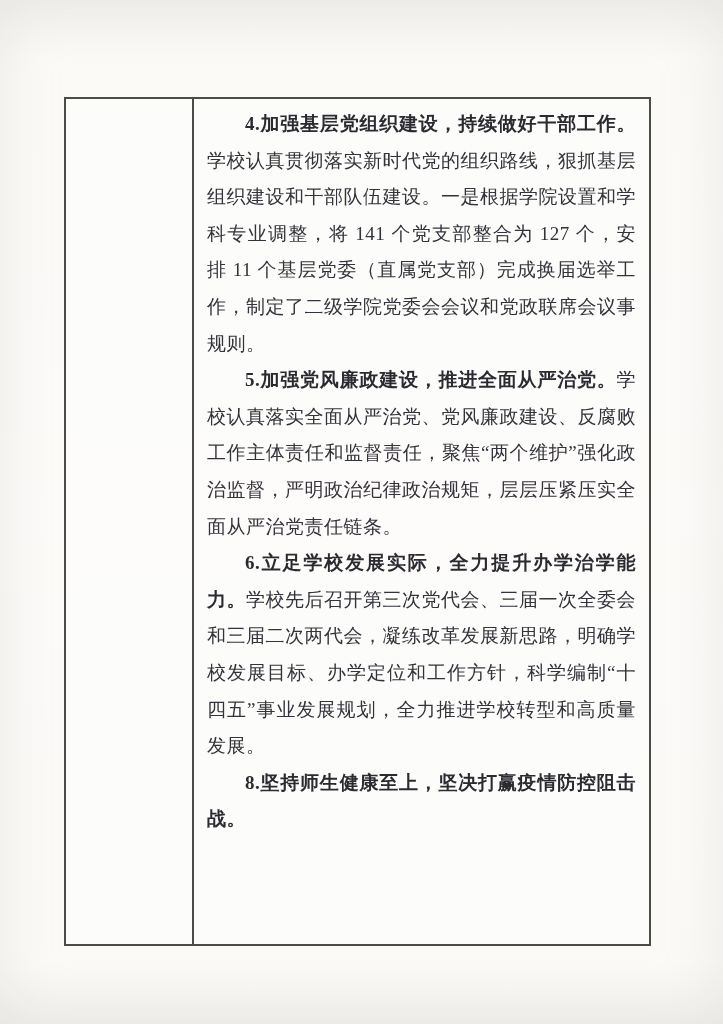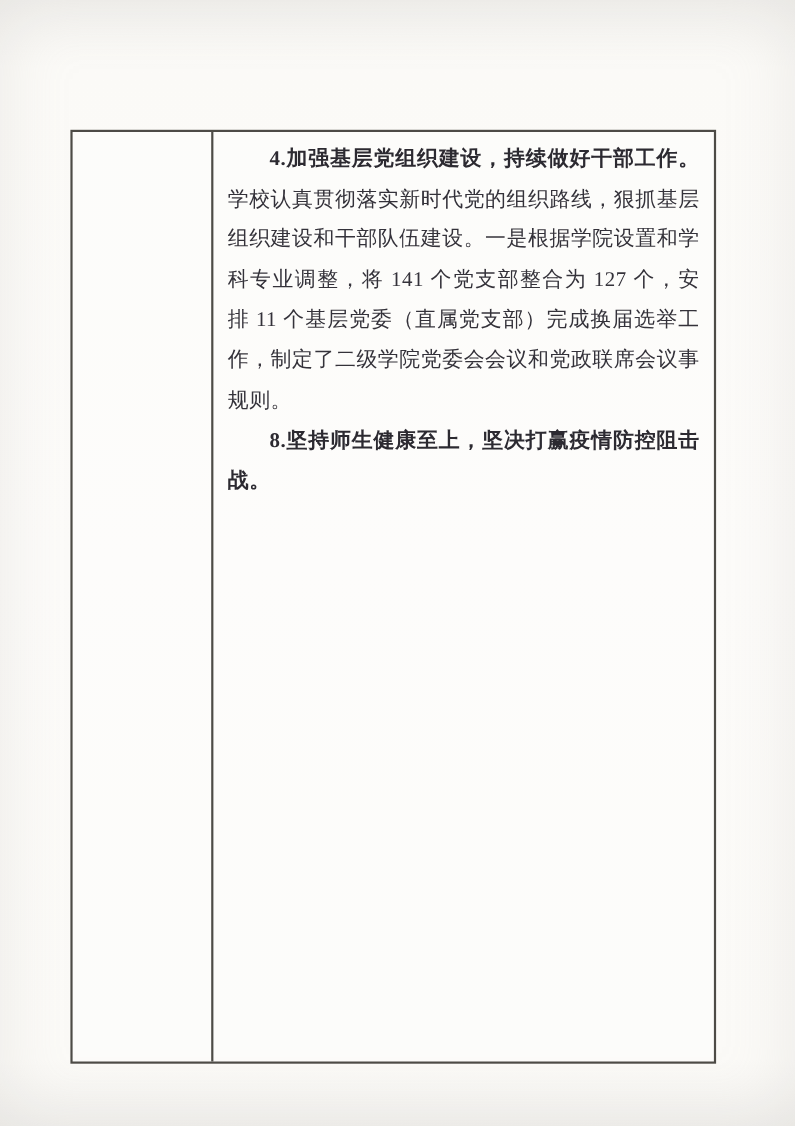--- a/index.html
+++ b/index.html
@@ -12,21 +12,21 @@
   }
   .page {
     position: absolute;
     inset: 0;
     background: linear-gradient(180deg, #f4f3f0 0%, #fbfaf7 6%, #fcfbf9 50%, #fbfaf7 94%, #f3f2ef 100%);
     box-shadow: inset 0 0 60px rgba(190,188,182,0.25);
   }
   .doc-table {
     position: absolute;
     left: 64px;
-    top: 118px;
+    top: 97px;
     width: 587px;
     height: 849px;
     border: 2px solid #4d4b46;
     display: flex;
     background: rgba(255,255,255,0.35);
   }
   .note-col {
     width: 128px;
     border-right: 2px solid #4d4b46;
     flex: none;
@@ -52,20 +52,22 @@
 </head>
 <body>
 
 <div class="page">
   <div class="doc-table">
     <div class="note-col"></div>
     <div class="content-col">
 
       <p class="para"><span class="lead">4.加强基层党组织建设，持续做好干部工作。</span><span>学校认真贯彻落实新时代党的组织路线，狠抓基层组织建设和干部队伍建设。一是根据学院设置和学科专业调整，将 141 个党支部整合为 127 个，安排 11 个基层党委（直属党支部）完成换届选举工作，制定了二级学院党委会会议和党政联席会议事规则。</span></p>
 
+      <p class="para"><span class="lead">5.加强党风廉政建设，推进全面从严治党。</span><span>学校认真落实全面从严治党、党风廉政建设、反腐败工作主体责任和监督责任，聚焦“两个维护”强化政治监督，严明政治纪律政治规矩，层层压紧压实全面从严治党责任链条。</span></p>
 
+      <p class="para"><span class="lead">6.立足学校发展实际，全力提升办学治学能力。</span><span>学校先后召开第三次党代会、三届一次全委会和三届二次两代会，凝练改革发展新思路，明确学校发展目标、办学定位和工作方针，科学编制“十四五”事业发展规划，全力推进学校转型和高质量发展。</span></p>
 
 
       <p class="para"><span class="lead">8.坚持师生健康至上，坚决打赢疫情防控阻击战。</span></p>
 
     </div>
   </div>
 </div>
 
 </body></html>

